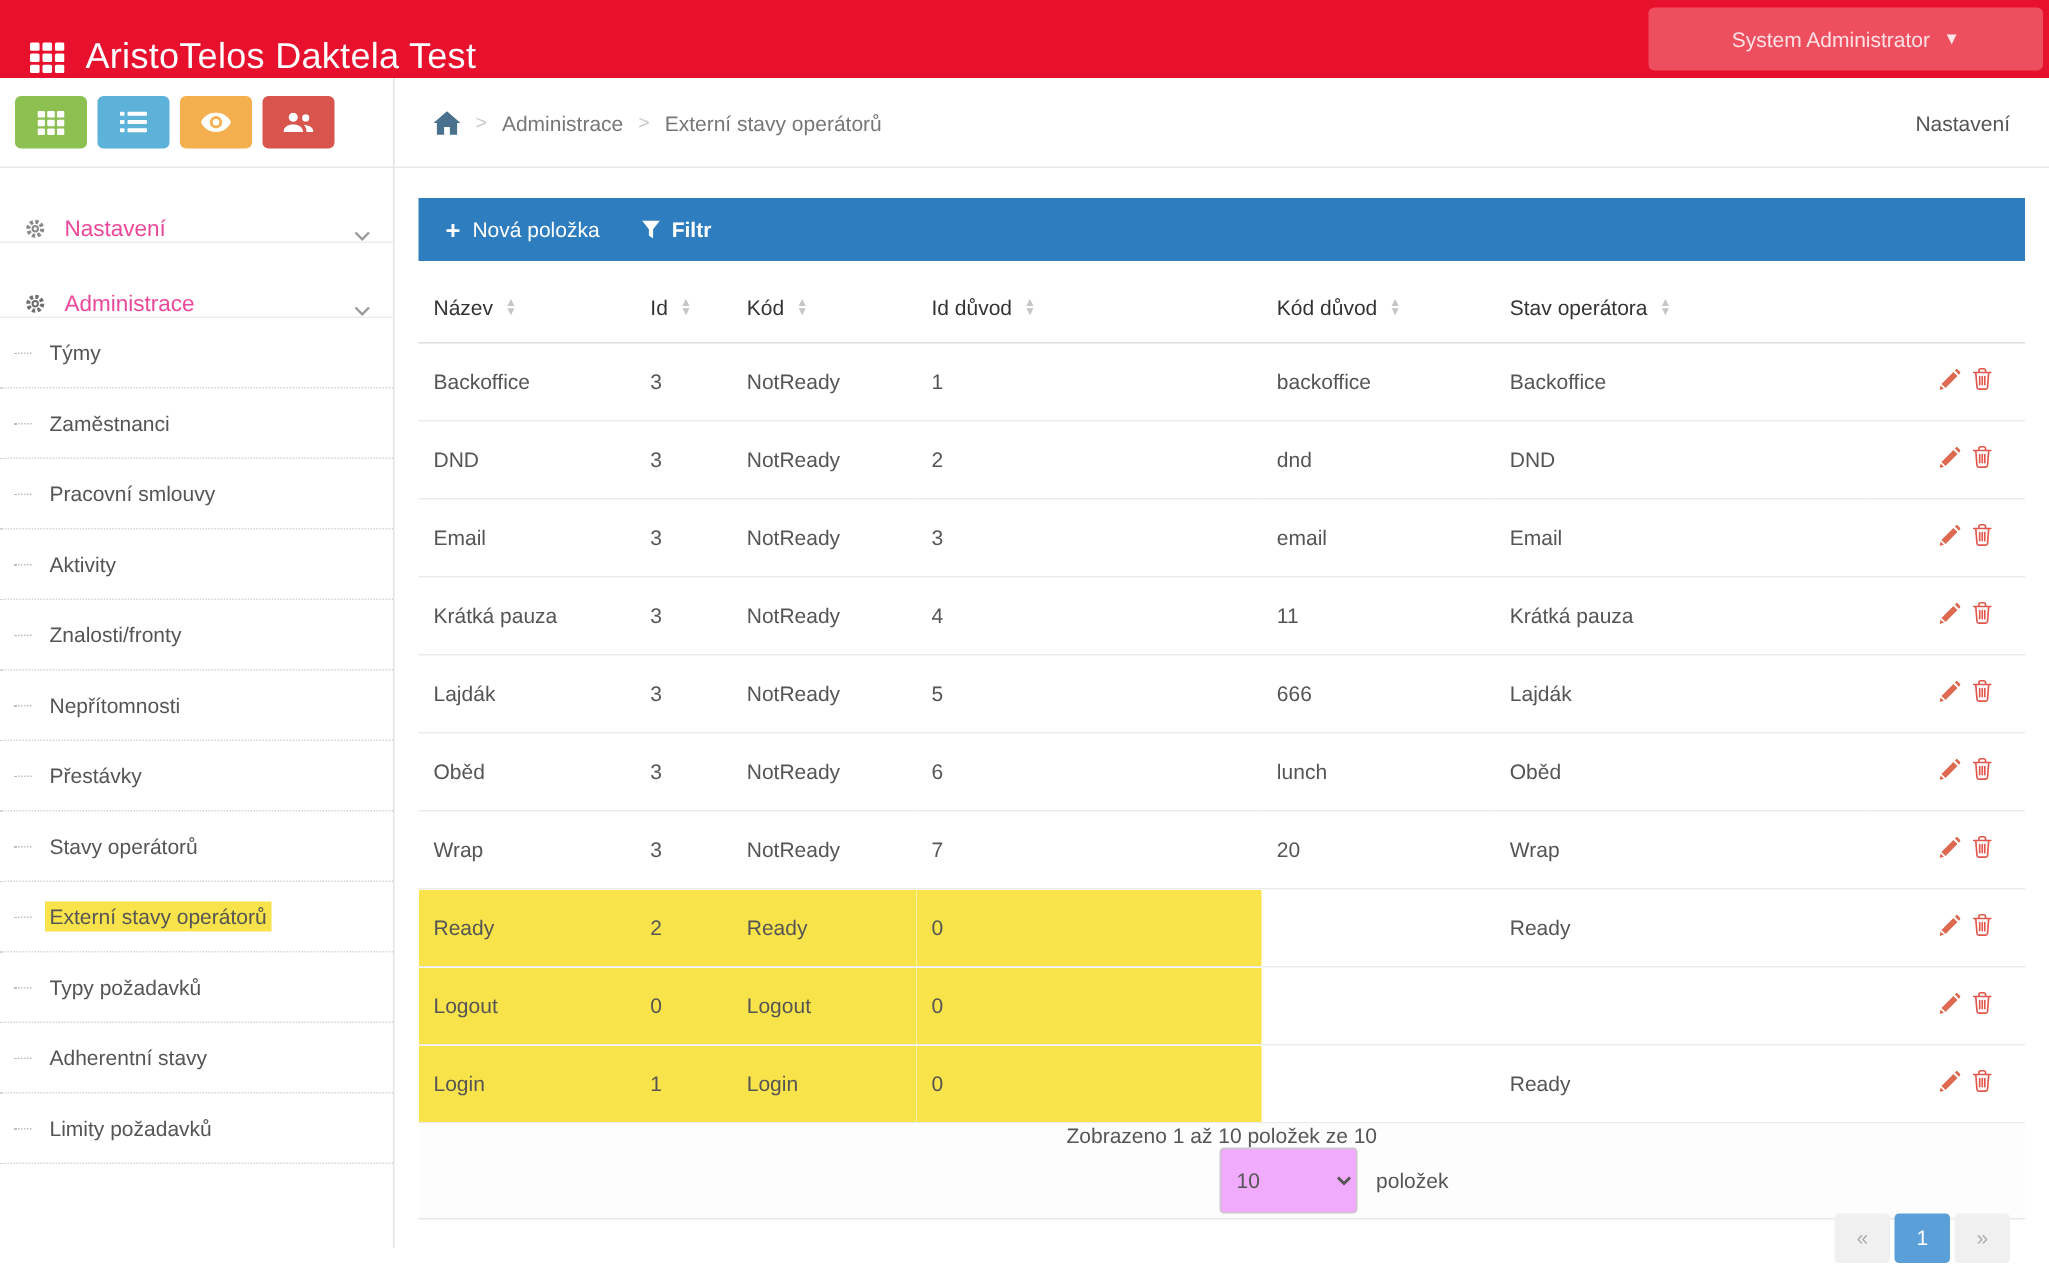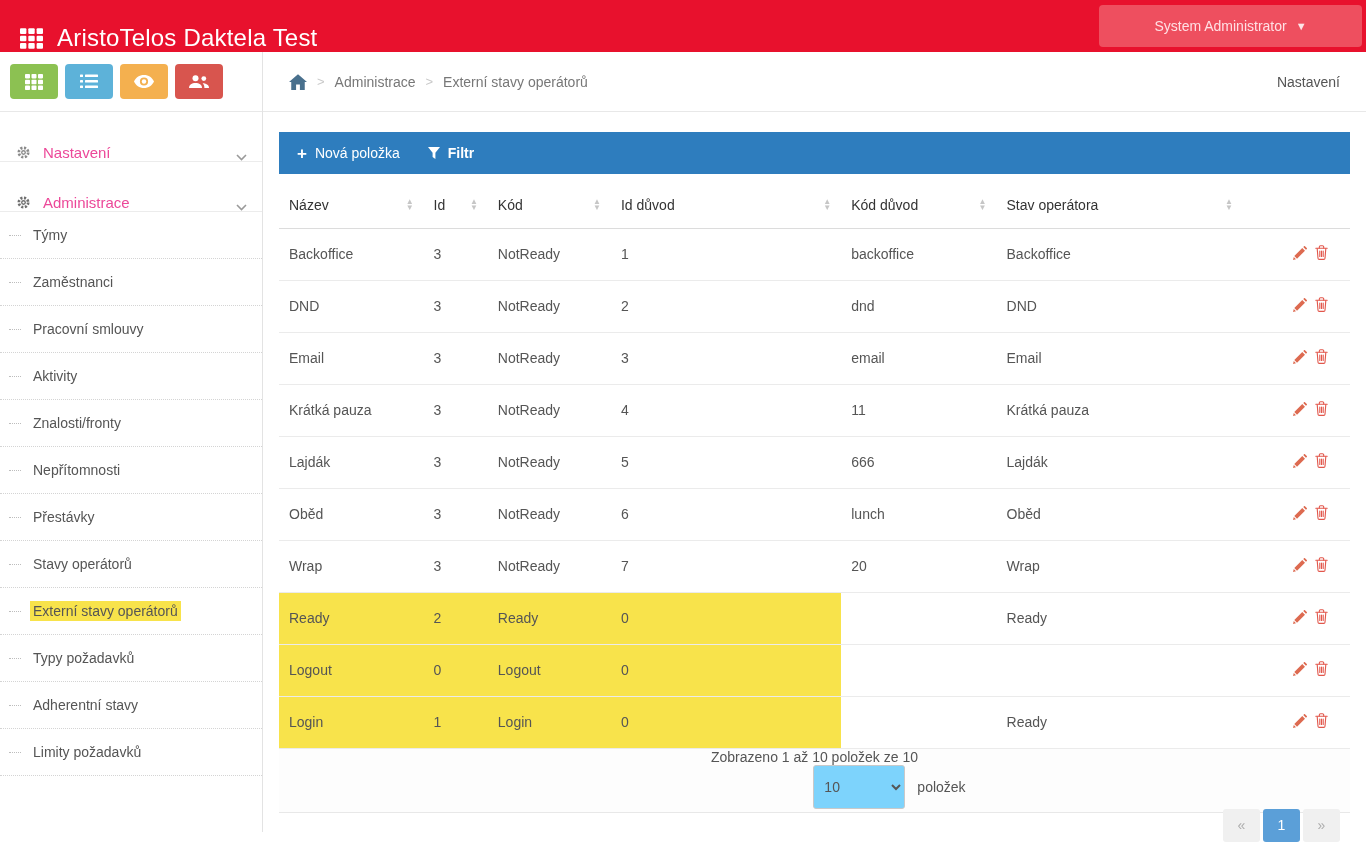--- a/index.html
+++ b/index.html
@@ -139,21 +139,21 @@
     text-align: left;
     font-weight: 400;
     color: #333;
     border-bottom: 1px solid #dcdcdc;
     cursor: pointer;
   }
   th:nth-child(1){width:13.5%} th:nth-child(2){width:6%}
   th:nth-child(3){width:11.5%} th:nth-child(4){width:21.5%}
   th:nth-child(5){width:14.5%} th:nth-child(6){width:23%}
   th:nth-child(7){width:10%}
-  .th-inner { display: flex; align-items: center; justify-content: space-between; }
+  .th-inner { display: flex; align-items: center; }
   .sort {
     display: flex; flex-direction: column;
     font-size: 8px; line-height: 6px;
     color: #c6c6c6;
     margin-left: 8px;
   }
   .sort i { font-style: normal; }
   td {
     height: 52px;
     padding: 0 10px;
@@ -177,21 +177,21 @@
     font-size: 14px; color: #555;
     border-bottom: 1px solid #e8e8e8;
     background: #fdfdfd;
     flex-direction: column;
   }
   .page-size { display: flex; align-items: center; gap: 12px; margin-left: 150px; }
   .page-size select {
     width: 92px; height: 44px;
     border: 1px solid #c9c9c9;
     border-radius: 3px;
-    background: #7dd3fc;
+    background: #f0abfc;
     font-family: inherit; font-size: 14px; color: #555;
     padding: 0 6px;
     cursor: pointer;
   }
   .pagination { margin-left: auto; display: flex; gap: 3px; }
   .page-btn {
     min-width: 37px; height: 33px;
     border: none; border-radius: 3px;
     background: #f0f0f0;
     color: #adadad;

